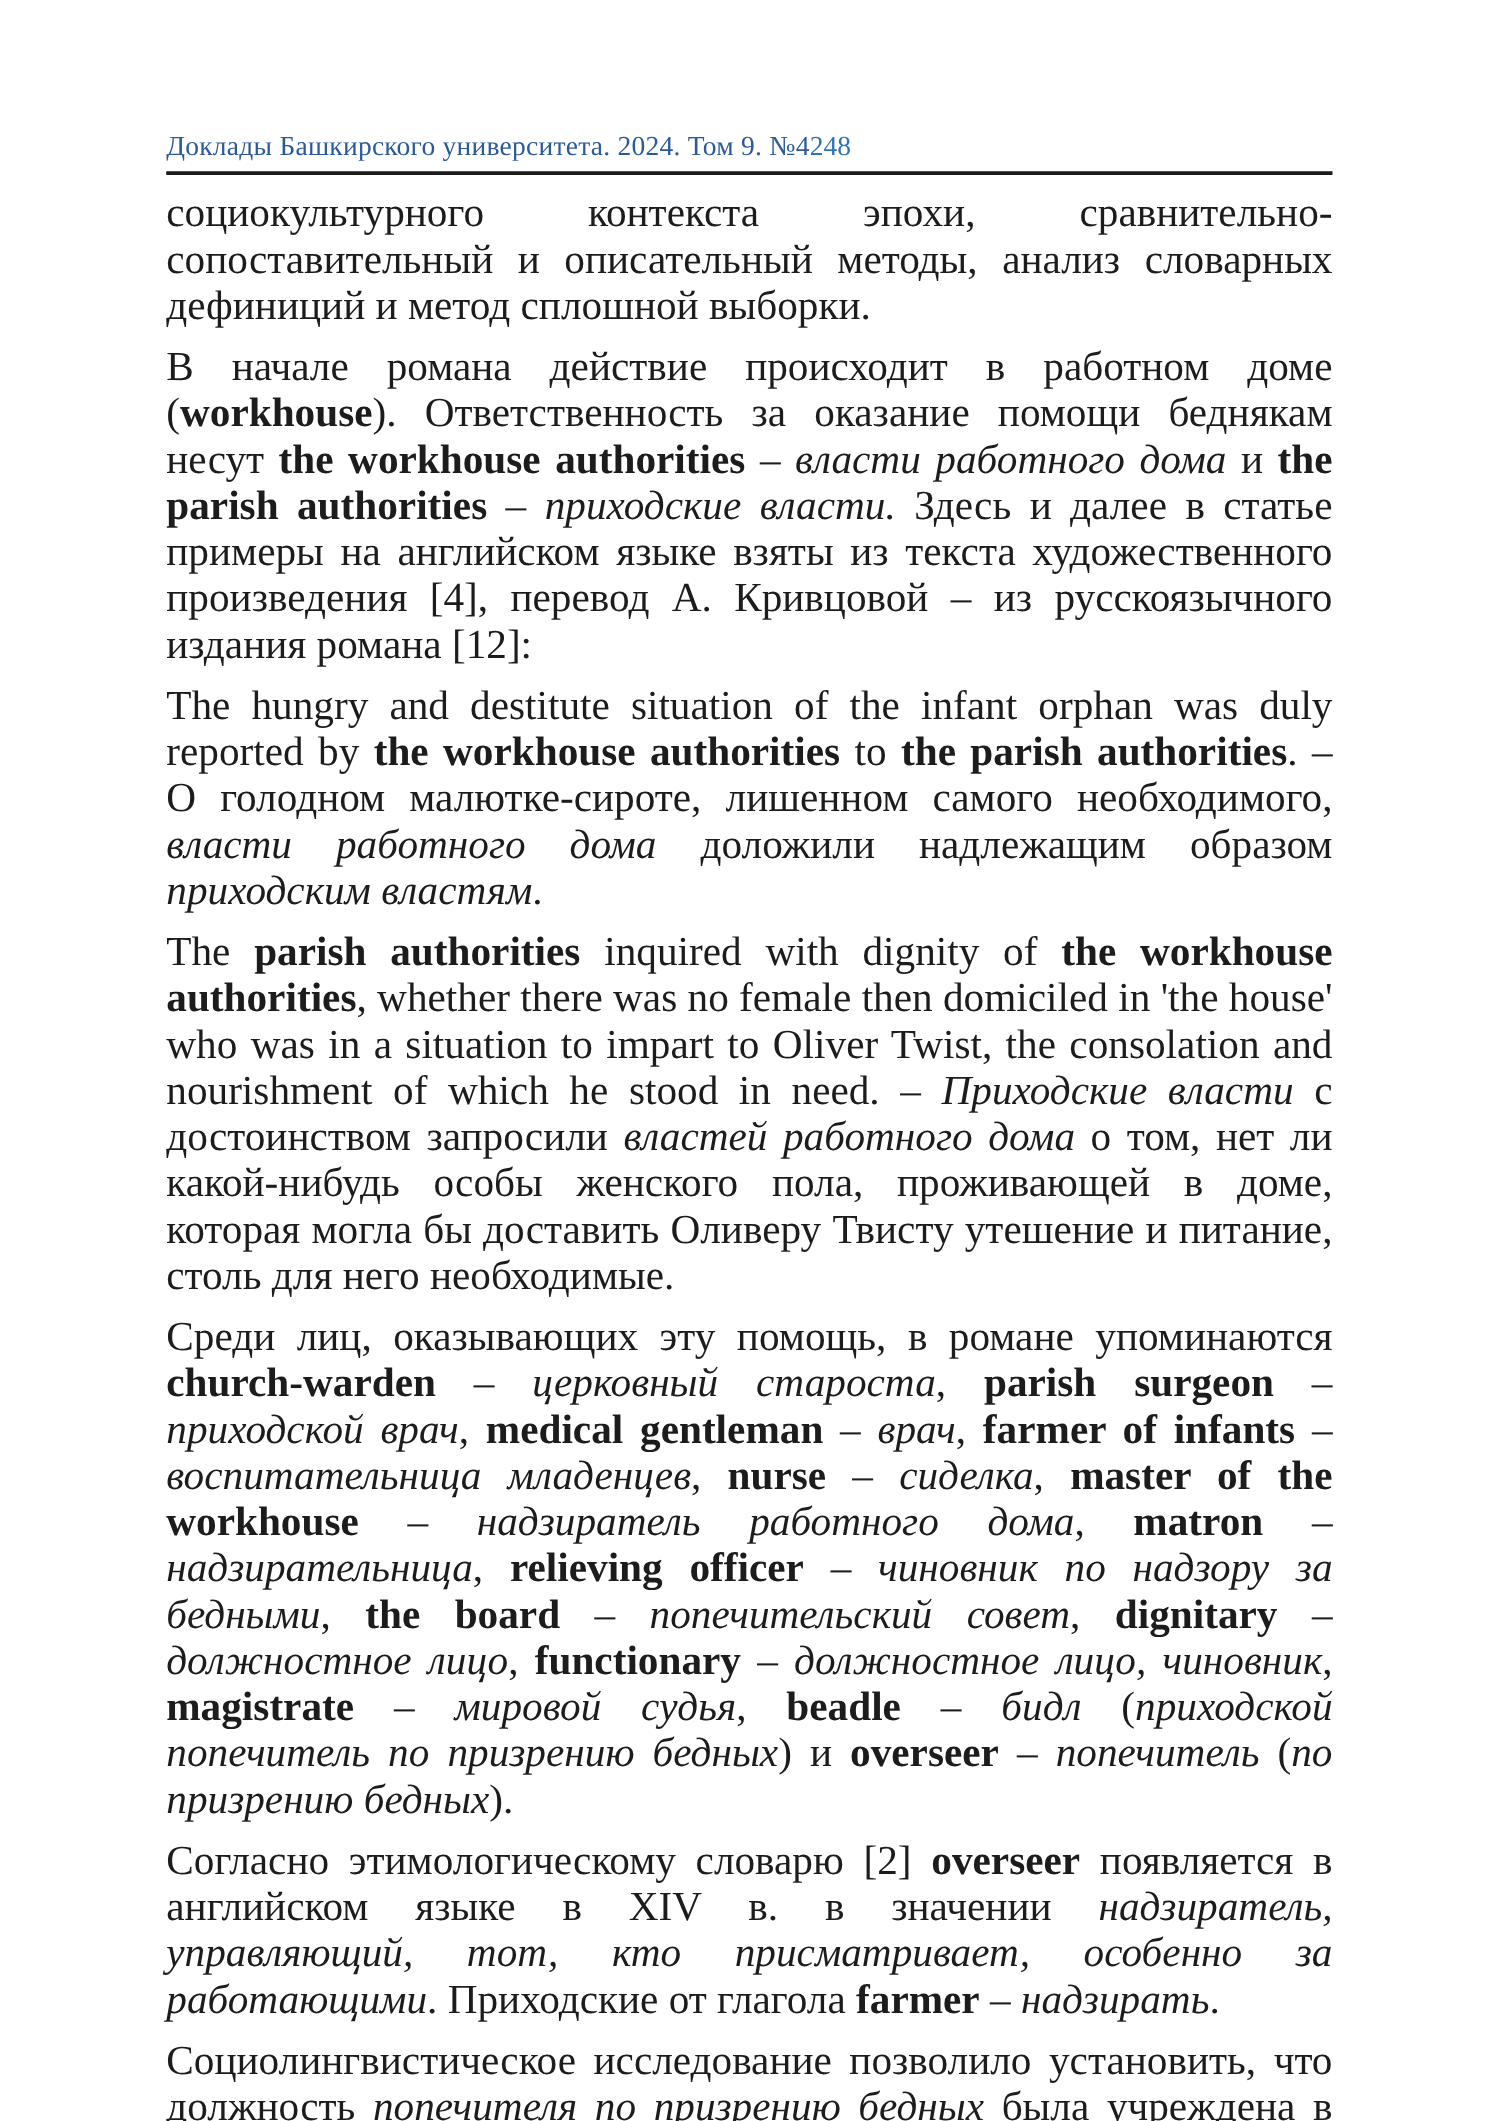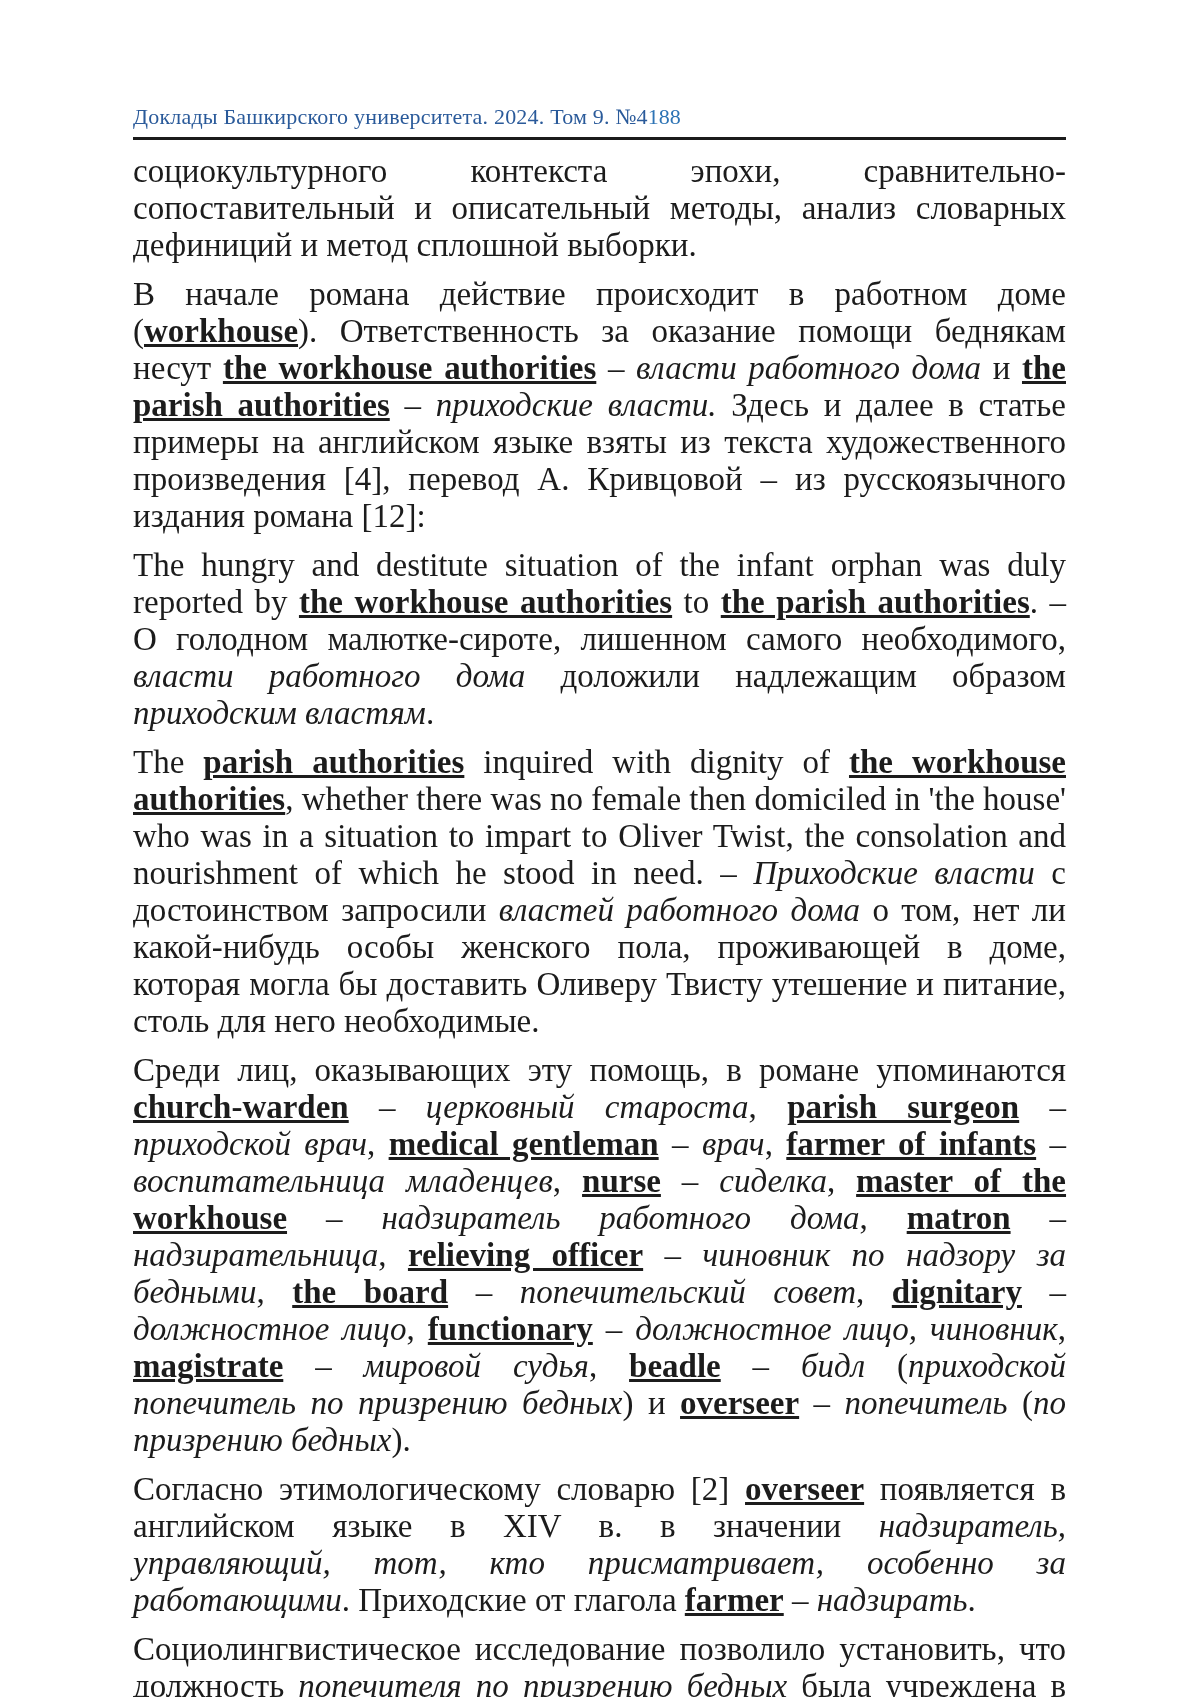--- a/index.html
+++ b/index.html
@@ -42,31 +42,31 @@
   .doc-body {
     margin-top: 13px;
   }
   .doc-body p {
     margin: 0 0 12px 0;
     font-size: 33px;
     line-height: 37px;
     text-align: justify;
     hyphens: manual;
   }
-  .doc-body p span.b { font-weight: bold; text-decoration: underline; }
+  .doc-body p span.b { font-weight: bold; }
   .doc-body p span.i { font-style: italic; }
 </style>
 </head>
 <body>
 
 <div class="page">
 
   <div class="running-head">
     <span class="journal-title">Доклады Башкирского университета. 2024. Том 9. №4</span>
-    <span class="page-number">188</span>
+    <span class="page-number">248</span>
   </div>
 
   <hr class="head-rule">
 
   <div class="doc-body" id="doc-body">
       <p><span>социокультурного контекста эпохи, сравнительно-сопоставительный и описательный методы, анализ словарных дефиниций и метод сплошной выборки.</span></p>
       <p><span>В начале романа действие происходит в работном доме (</span><span class="b">workhouse</span><span>). Ответственность за оказание помощи беднякам несут </span><span class="b">the workhouse authorities</span><span> – </span><span class="i">власти работного дома</span><span> и </span><span class="b">the parish authorities</span><span> – </span><span class="i">приходские власти.</span><span> Здесь и далее в статье примеры на ан­глийском языке взяты из текста художественного произведения [4], перевод А. Крив­цовой – из русскоязычного издания романа [12]:</span></p>
       <p><span>The hungry and destitute situation of the infant orphan was duly reported by </span><span class="b">the workhouse authorities</span><span> to </span><span class="b">the parish authorities</span><span>. – О голодном малютке-сироте, лишенном самого необходимого, </span><span class="i">власти работного дома</span><span> доложили надлежащим образом </span><span class="i">приходским властям</span><span>.</span></p>
       <p><span>The </span><span class="b">parish authorities</span><span> inquired with dignity of </span><span class="b">the workhouse authorities</span><span>, whether there was no female then domiciled in 'the house' who was in a situation to impart to Oliver Twist, the consolation and nourishment of which he stood in need. – </span><span class="i">Приходские власти</span><span> с досто­инством запросили </span><span class="i">властей работного дома</span><span> о том, нет ли какой-нибудь особы жен­ского пола, проживающей в доме, которая могла бы доставить Оливеру Твисту утеше­ние и питание, столь для него необходимые.</span></p>
       <p><span>Среди лиц, оказывающих эту помощь, в романе упоминаются </span><span class="b">church-warden</span><span> – </span><span class="i">церков­ный староста</span><span>, </span><span class="b">parish surgeon</span><span> – </span><span class="i">приходской врач</span><span>, </span><span class="b">medical gentleman</span><span> – </span><span class="i">врач</span><span>, </span><span class="b">farmer of in­fants</span><span> – </span><span class="i">воспитательница младенцев</span><span>, </span><span class="b">nurse</span><span> – </span><span class="i">сиделка</span><span>, </span><span class="b">master of the workhouse</span><span> – </span><span class="i">надзи­ратель работного дома</span><span>, </span><span class="b">matron</span><span> – </span><span class="i">надзирательница</span><span>, </span><span class="b">relieving officer</span><span> – </span><span class="i">чиновник по надзору за бедными</span><span>, </span><span class="b">the board</span><span> – </span><span class="i">попечительский совет</span><span>, </span><span class="b">dignitary</span><span> – </span><span class="i">должностное лицо</span><span>, </span><span class="b">functionary</span><span> – </span><span class="i">должностное лицо, чиновник</span><span>, </span><span class="b">magistrate</span><span> – </span><span class="i">мировой судья</span><span>, </span><span class="b">beadle</span><span> – </span><span class="i">бидл</span><span> (</span><span class="i">приходской попечитель по призрению бедных</span><span>) и </span><span class="b">overseer</span><span> – </span><span class="i">попечитель</span><span> (</span><span class="i">по призре­нию бедных</span><span>).</span></p>

